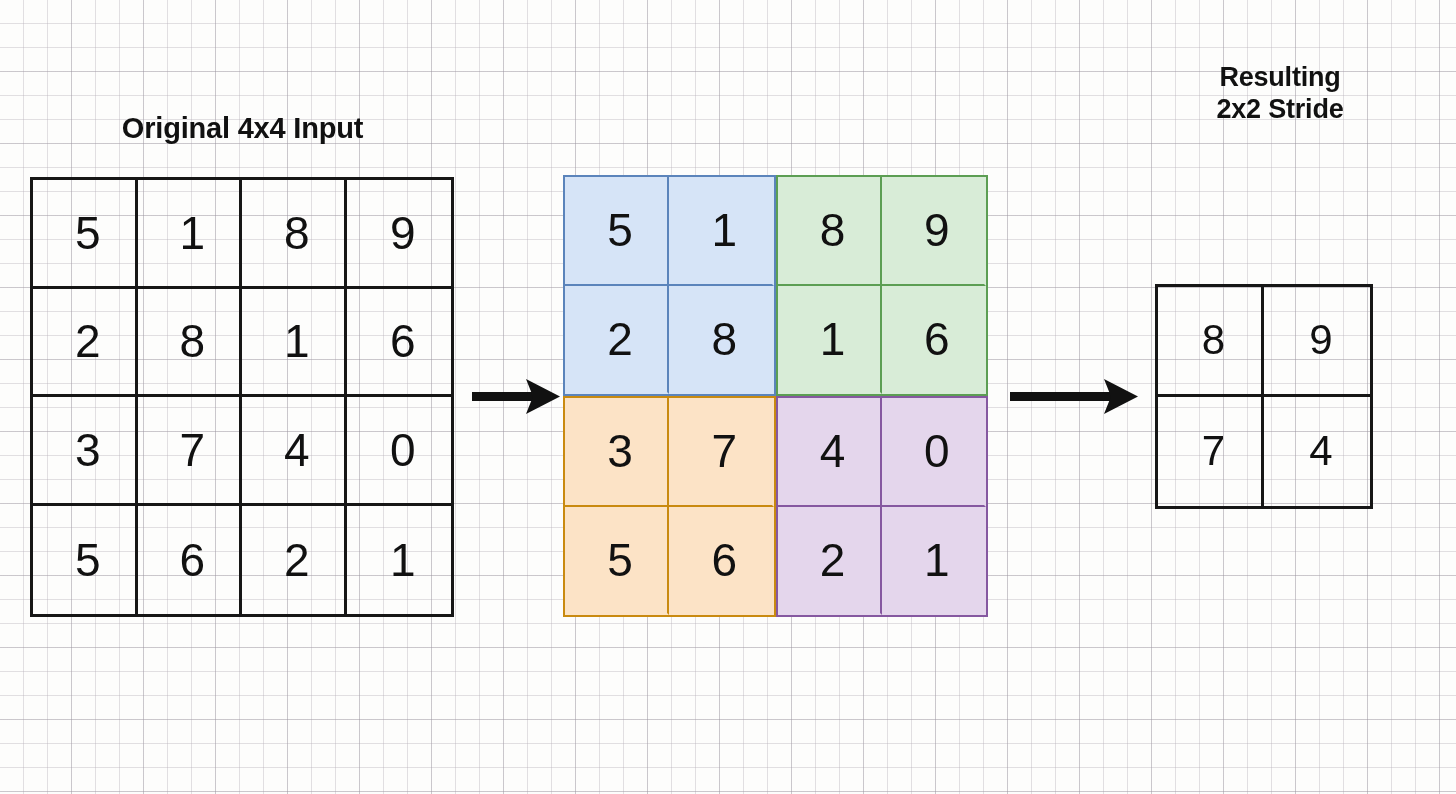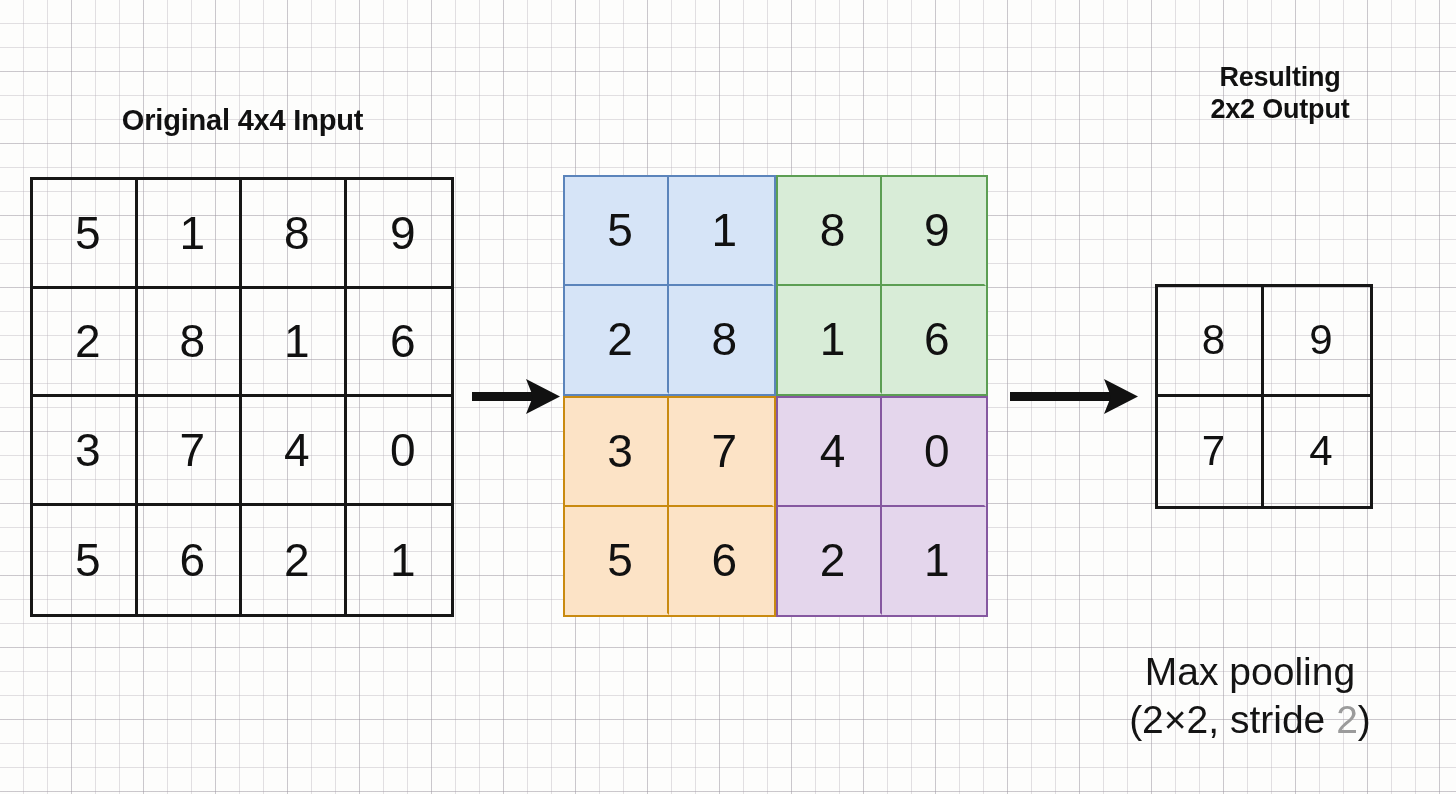--- a/index.html
+++ b/index.html
@@ -36,21 +36,21 @@
   
   .col-title {
     position: absolute;
     text-align: center;
     font-weight: bold;
     color: #111111;
     line-height: 1.18;
     letter-spacing: -0.2px;
     white-space: pre-line;
   }
-  #title-input  { left: 10px;   top: 103px; width: 465px; font-size: 29px; }
+  #title-input  { left: 10px;   top: 111px; width: 465px; font-size: 29px; }
   #title-blocks { left: 540px;  top: 58px;  width: 470px; font-size: 29px; }
   #title-output { left: 1135px; top: 62px;  width: 290px; font-size: 27px; }
 
   
   .plain-grid {
     position: absolute;
     display: grid;
     box-sizing: border-box;
     border: 3px solid #161616;
     background: transparent;
@@ -152,21 +152,21 @@
 </style>
 </head>
 <body>
 
 <div id="page">
 
   <div class="col-title" id="title-input">Original 4x4 Input</div>
 
 
   <div class="col-title" id="title-output">Resulting
-2x2 Output</div>
+2x2 Stride</div>
 
   <div class="plain-grid" id="input-grid">
     <div class="cell">
         <span class="num">5</span>
       </div>
     <div class="cell">
         <span class="num">1</span>
       </div>
     <div class="cell">
         <span class="num">8</span>
@@ -298,18 +298,14 @@
         <span class="num">9</span>
       </div>
     <div class="cell">
         <span class="num">7</span>
       </div>
     <div class="cell">
         <span class="num">4</span>
       </div>
   </div>
 
-  <div id="caption">
-    <div>Max pooling</div>
-    <div><span>(2×2, stride </span><span class="dim">2</span><span>)</span></div>
-  </div>
 
 </div>
 
 </body></html>

